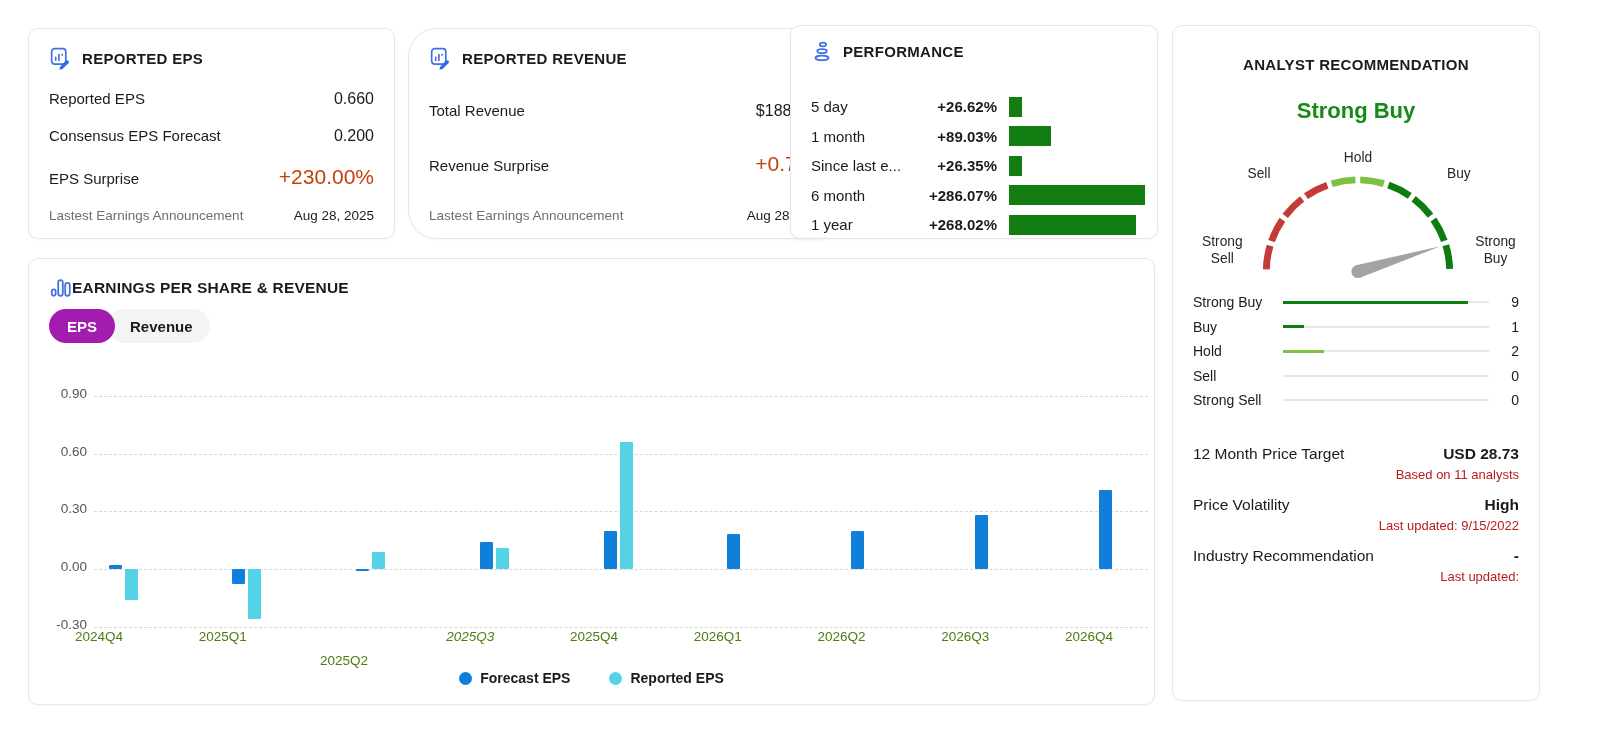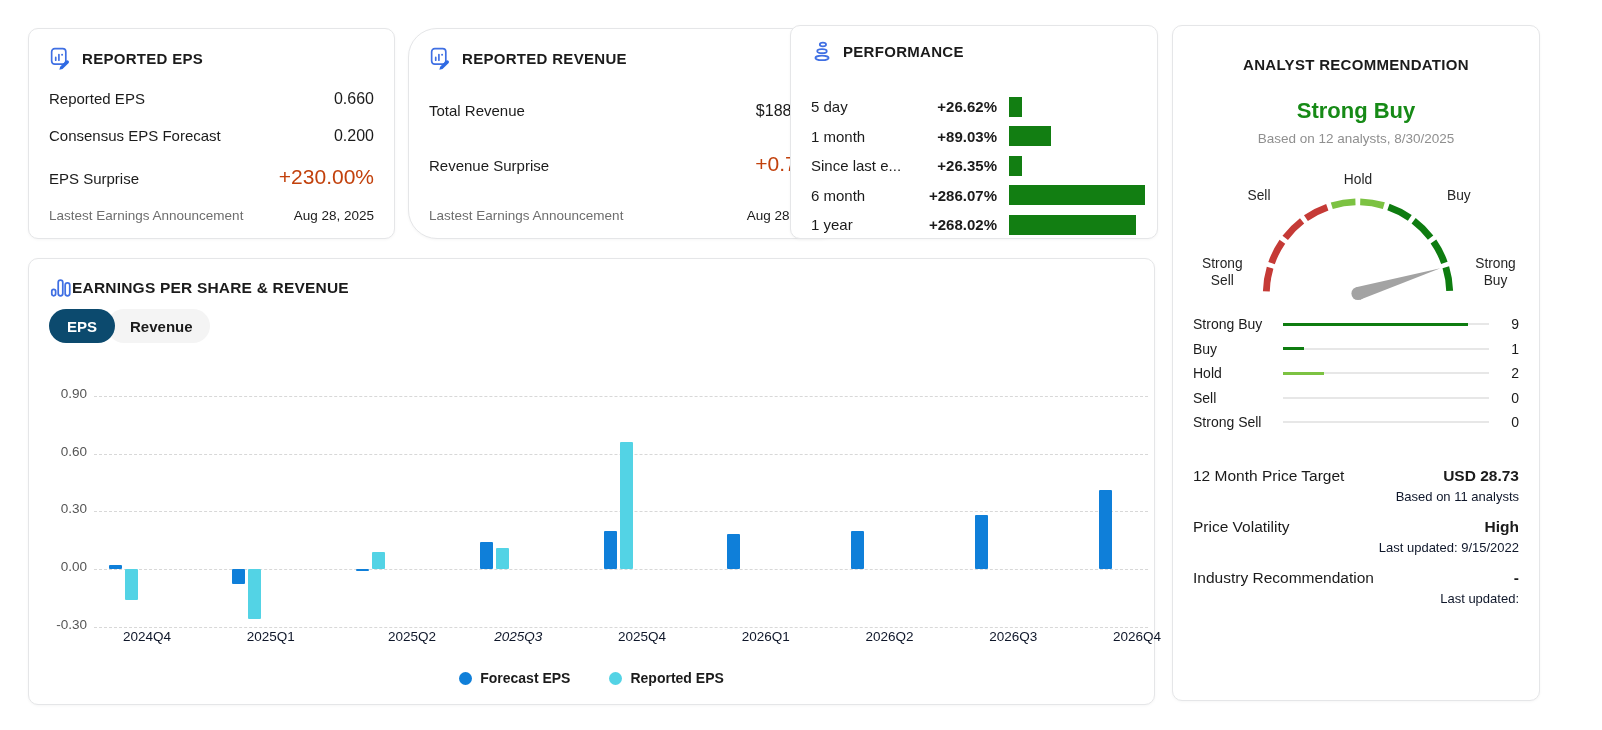--- a/index.html
+++ b/index.html
@@ -25,26 +25,26 @@
   .plabel{width:102px;white-space:nowrap;overflow:hidden;}
   .pval{width:84px;text-align:right;font-weight:700;margin-right:12px;white-space:nowrap;}
   .pbar-wrap{flex:1;height:20px;position:relative;}
   .pbar{position:absolute;left:0;top:0;height:100%;}
   
   #card-chart{left:28px;top:258px;width:1127px;height:447px;}
   .chart-title{position:absolute;left:20px;top:18px;display:flex;align-items:center;gap:0;
                font-weight:700;font-size:15.5px;letter-spacing:.2px;}
   .pills{position:absolute;left:20px;top:50px;display:flex;align-items:center;}
   .pill{height:34px;display:flex;align-items:center;border-radius:18px;font-size:15px;cursor:pointer;box-sizing:border-box;}
-  .pill.active{background:#0c4a6e;color:#fff;font-weight:700;padding:0 18px;z-index:2;}
+  .pill.active{background:#a21caf;color:#fff;font-weight:700;padding:0 18px;z-index:2;}
   .pill.inactive{background:#f4f4f4;color:#1b1b1b;font-weight:600;padding:0 17px 0 23px;margin-left:-8px;z-index:1;}
   #plot{position:absolute;left:16px;top:120px;width:1103px;height:300px;overflow:visible;}
   .gridline{position:absolute;right:0;height:0;border-top:1.5px dashed #d8d8d8;z-index:0;}
   .ytick{position:absolute;left:0;width:42px;text-align:right;font-size:13.5px;color:#565656;}
-  .xtick{position:absolute;top:250px;width:96px;text-align:right;font-size:13.5px;color:#0f172a;}
+  .xtick{position:absolute;top:250px;width:96px;text-align:left;font-size:13.5px;color:#4d7c0f;}
   .bar{position:absolute;z-index:2;border-radius:1px;}
   .legend{position:absolute;left:0;right:0;bottom:18px;display:flex;justify-content:center;gap:39px;}
   .legend-item{display:flex;align-items:center;gap:8px;font-size:14px;font-weight:700;}
   .legend-dot{width:13px;height:13px;border-radius:50%;}
   
   #panel{left:1172px;top:25px;width:368px;height:676px;padding:16px 20px;}
   .panel-title{text-align:center;font-weight:700;font-size:15px;letter-spacing:.3px;margin-top:14px;}
   .rating{text-align:center;font-size:22px;font-weight:700;margin-top:25px;}
   .rating-sub{text-align:center;font-size:13.5px;color:#8f8f8f;margin-top:7px;}
   .gauge-wrap{width:330px;margin:10px auto 0;}
@@ -53,21 +53,21 @@
   .dist{margin-top:2px;}
   .drow{display:flex;align-items:center;height:24.5px;font-size:14px;}
   .dlabel{width:88px;white-space:nowrap;}
   .dtrack{flex:1;height:2px;background:#e7e7e7;position:relative;margin:0 12px 0 2px;}
   .dline{position:absolute;left:0;top:-0.5px;height:3px;}
   .dcount{width:18px;text-align:right;}
   .metrics{margin-top:32px;text-align:right;}
   .metric{margin-bottom:14px;}
   .mrow{display:flex;justify-content:space-between;align-items:baseline;font-size:15.5px;}
   .mval{font-weight:700;white-space:nowrap;}
-  .msub{font-size:13px;color:#0f172a;margin-top:4px;}
+  .msub{font-size:13px;color:#b91c1c;margin-top:4px;}
   .icon-blue{stroke:#3f6fe3;fill:none;stroke-width:1.9;stroke-linecap:round;}
 </style>
 </head>
 <body>
 
 <div class="canvas">
 
   <section class="card" id="card-eps">
     <div class="stat-inner">
       <div class="title-row">
@@ -193,21 +193,21 @@
         <div class="gridline" style="top: 190px; left: 49px;"></div>
         <div class="ytick" style="top: 180px;">0.00</div>
         <div class="gridline" style="top: 247.6px; left: 49px;"></div>
         <div class="ytick" style="top: 237.6px;">-0.30</div>
         <div class="xtick" style="left: 30px;">2024Q4</div>
         <div class="bar" style="left: 63.5px; width: 13px; height: 3.84px; top: 186.16px; background: rgb(15, 127, 217);"></div>
         <div class="bar" style="left: 79.5px; width: 13px; height: 30.72px; top: 190px; background: rgb(83, 211, 229);"></div>
         <div class="xtick" style="left: 153.75px;">2025Q1</div>
         <div class="bar" style="left: 187.25px; width: 13px; height: 15.36px; top: 190px; background: rgb(15, 127, 217);"></div>
         <div class="bar" style="left: 203.25px; width: 13px; height: 49.92px; top: 190px; background: rgb(83, 211, 229);"></div>
-        <div class="xtick" style="left: 295px;">2025Q2</div>
+        <div class="xtick" style="left: 275px; margin-top: 24px;">2025Q2</div>
         <div class="bar" style="left: 311px; width: 13px; height: 2px; top: 190px; background: rgb(15, 127, 217);"></div>
         <div class="bar" style="left: 327px; width: 13px; height: 17.28px; top: 172.72px; background: rgb(83, 211, 229);"></div>
         <div class="xtick" style="left: 401.25px; font-style: italic;">2025Q3</div>
         <div class="bar" style="left: 434.75px; width: 13px; height: 26.88px; top: 163.12px; background: rgb(15, 127, 217);"></div>
         <div class="bar" style="left: 450.75px; width: 13px; height: 21.12px; top: 168.88px; background: rgb(83, 211, 229);"></div>
         <div class="xtick" style="left: 525px;">2025Q4</div>
         <div class="bar" style="left: 558.5px; width: 13px; height: 38.4px; top: 151.6px; background: rgb(15, 127, 217);"></div>
         <div class="bar" style="left: 574.5px; width: 13px; height: 126.72px; top: 63.28px; background: rgb(83, 211, 229);"></div>
         <div class="xtick" style="left: 648.75px;">2026Q1</div>
         <div class="bar" style="left: 682.25px; width: 13px; height: 34.56px; top: 155.44px; background: rgb(15, 127, 217);"></div>
@@ -226,21 +226,20 @@
       <div class="legend-item">
         <span class="legend-dot" style="background: rgb(83, 211, 229);"></span>
         <span>Reported EPS</span>
       </div>
     </div>
   </section>
 
   <aside class="card" id="panel">
     <div class="panel-title">ANALYST RECOMMENDATION</div>
     <div class="rating" id="rating" style="color: rgb(22, 138, 22);">Strong Buy</div>
-    <div class="rating-sub">Based on 12 analysts, 8/30/2025</div>
 
     <div class="gauge-wrap">
       <svg id="gauge-svg" viewBox="0 0 360 168">
           <path d="M 275.8 121.4 A 100 100 0 0 1 280.0 147.2" stroke="#0e7c10" stroke-width="7.5" fill="none"></path>
           <path d="M 262.3 93.2 A 100 100 0 0 1 274.2 116.5" stroke="#0e7c10" stroke-width="7.5" fill="none"></path>
           <path d="M 240.7 70.6 A 100 100 0 0 1 259.2 89.0" stroke="#0e7c10" stroke-width="7.5" fill="none"></path>
           <path d="M 213.2 55.7 A 100 100 0 0 1 236.5 67.5" stroke="#0e7c10" stroke-width="7.5" fill="none"></path>
           <path d="M 182.4 50.0 A 100 100 0 0 1 208.2 54.1" stroke="#7cc242" stroke-width="7.5" fill="none"></path>
           <path d="M 151.4 54.2 A 100 100 0 0 1 177.2 50.0" stroke="#7cc242" stroke-width="7.5" fill="none"></path>
           <path d="M 123.2 67.7 A 100 100 0 0 1 146.5 55.8" stroke="#c53a36" stroke-width="7.5" fill="none"></path>

